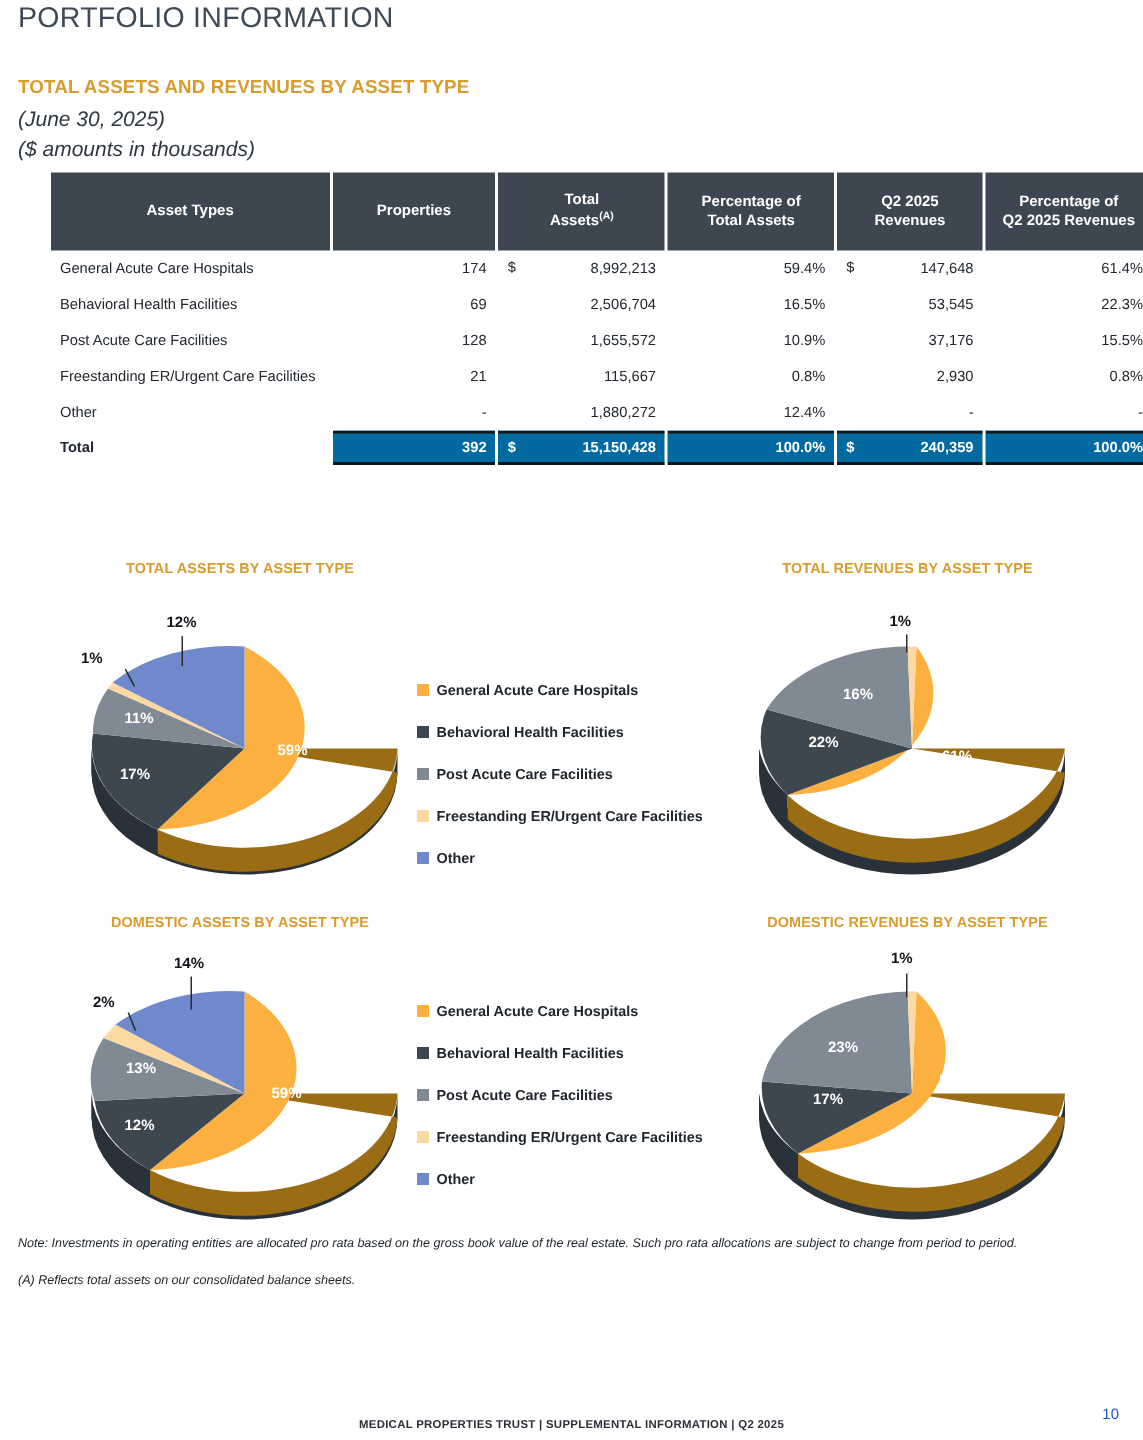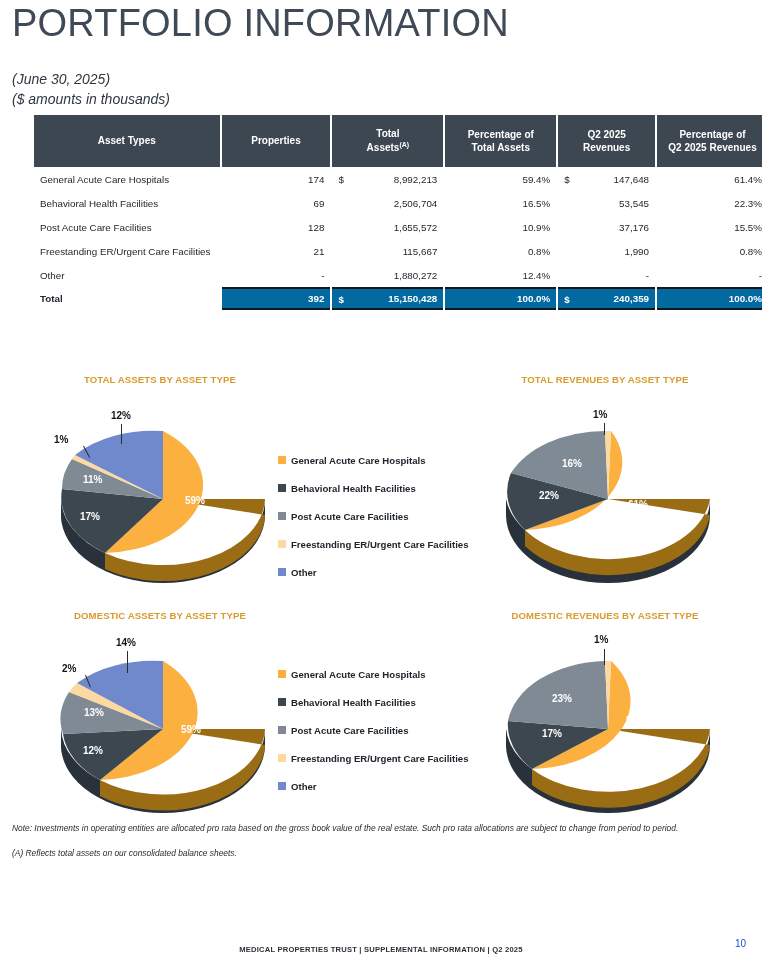--- a/index.html
+++ b/index.html
@@ -8,21 +8,21 @@
     background: #ffffff;
     font-family: "Liberation Sans", sans-serif;
     color: #3a444e;
     overflow: hidden;
   }
   .page { position: relative; width: 762px; height: 960px; }
 
   
   .page-title {
     position: absolute; left: 12px; top: 2px;
-    font-size: 38px; font-weight: 400; letter-spacing: .2px;
+    font-size: 19px; font-weight: 400; letter-spacing: .2px;
     color: #3f4a56;
   }
   .section-title {
     position: absolute; left: 12px; top: 51px;
     font-size: 12.5px; font-weight: bold; letter-spacing: .1px;
     color: #d99b2c;
   }
   .sub-note {
     position: absolute; left: 12px;
     font-size: 14px; font-style: italic; color: #2f3740;
@@ -91,20 +91,21 @@
   }
   .page-num { position: absolute; right: 16px; top: 938px; font-size: 10px; color: #1d4ed8; }
   svg { display: block; overflow: visible; }
 </style>
 </head>
 <body>
 
 <div class="page">
 
   <div class="page-title">PORTFOLIO INFORMATION</div>
+  <div class="section-title">TOTAL ASSETS AND REVENUES BY ASSET TYPE</div>
   <div class="sub-note n1">(June 30, 2025)</div>
   <div class="sub-note n2">($ amounts in thousands)</div>
 
   <div class="table-wrap">
     <table class="main">
       <thead>
         <tr>
           <th class="c0">Asset Types</th>
           <th class="c1">Properties</th>
           <th class="c2">
@@ -148,21 +149,21 @@
           <td class="num cur"><span class="sym"></span><span>1,655,572</span></td>
           <td class="num">10.9%</td>
           <td class="num cur"><span class="sym"></span><span>37,176</span></td>
           <td class="num">15.5%</td>
         </tr>
         <tr>
           <td class="label">Freestanding ER/Urgent Care Facilities</td>
           <td class="num">21</td>
           <td class="num cur"><span class="sym"></span><span>115,667</span></td>
           <td class="num">0.8%</td>
-          <td class="num cur"><span class="sym"></span><span>1,990</span></td>
+          <td class="num cur"><span class="sym"></span><span>2,930</span></td>
           <td class="num">0.8%</td>
         </tr>
         <tr>
           <td class="label">Other</td>
           <td class="num">-</td>
           <td class="num cur"><span class="sym"></span><span>1,880,272</span></td>
           <td class="num">12.4%</td>
           <td class="num cur"><span class="sym"></span><span>-</span></td>
           <td class="num">-</td>
         </tr>

